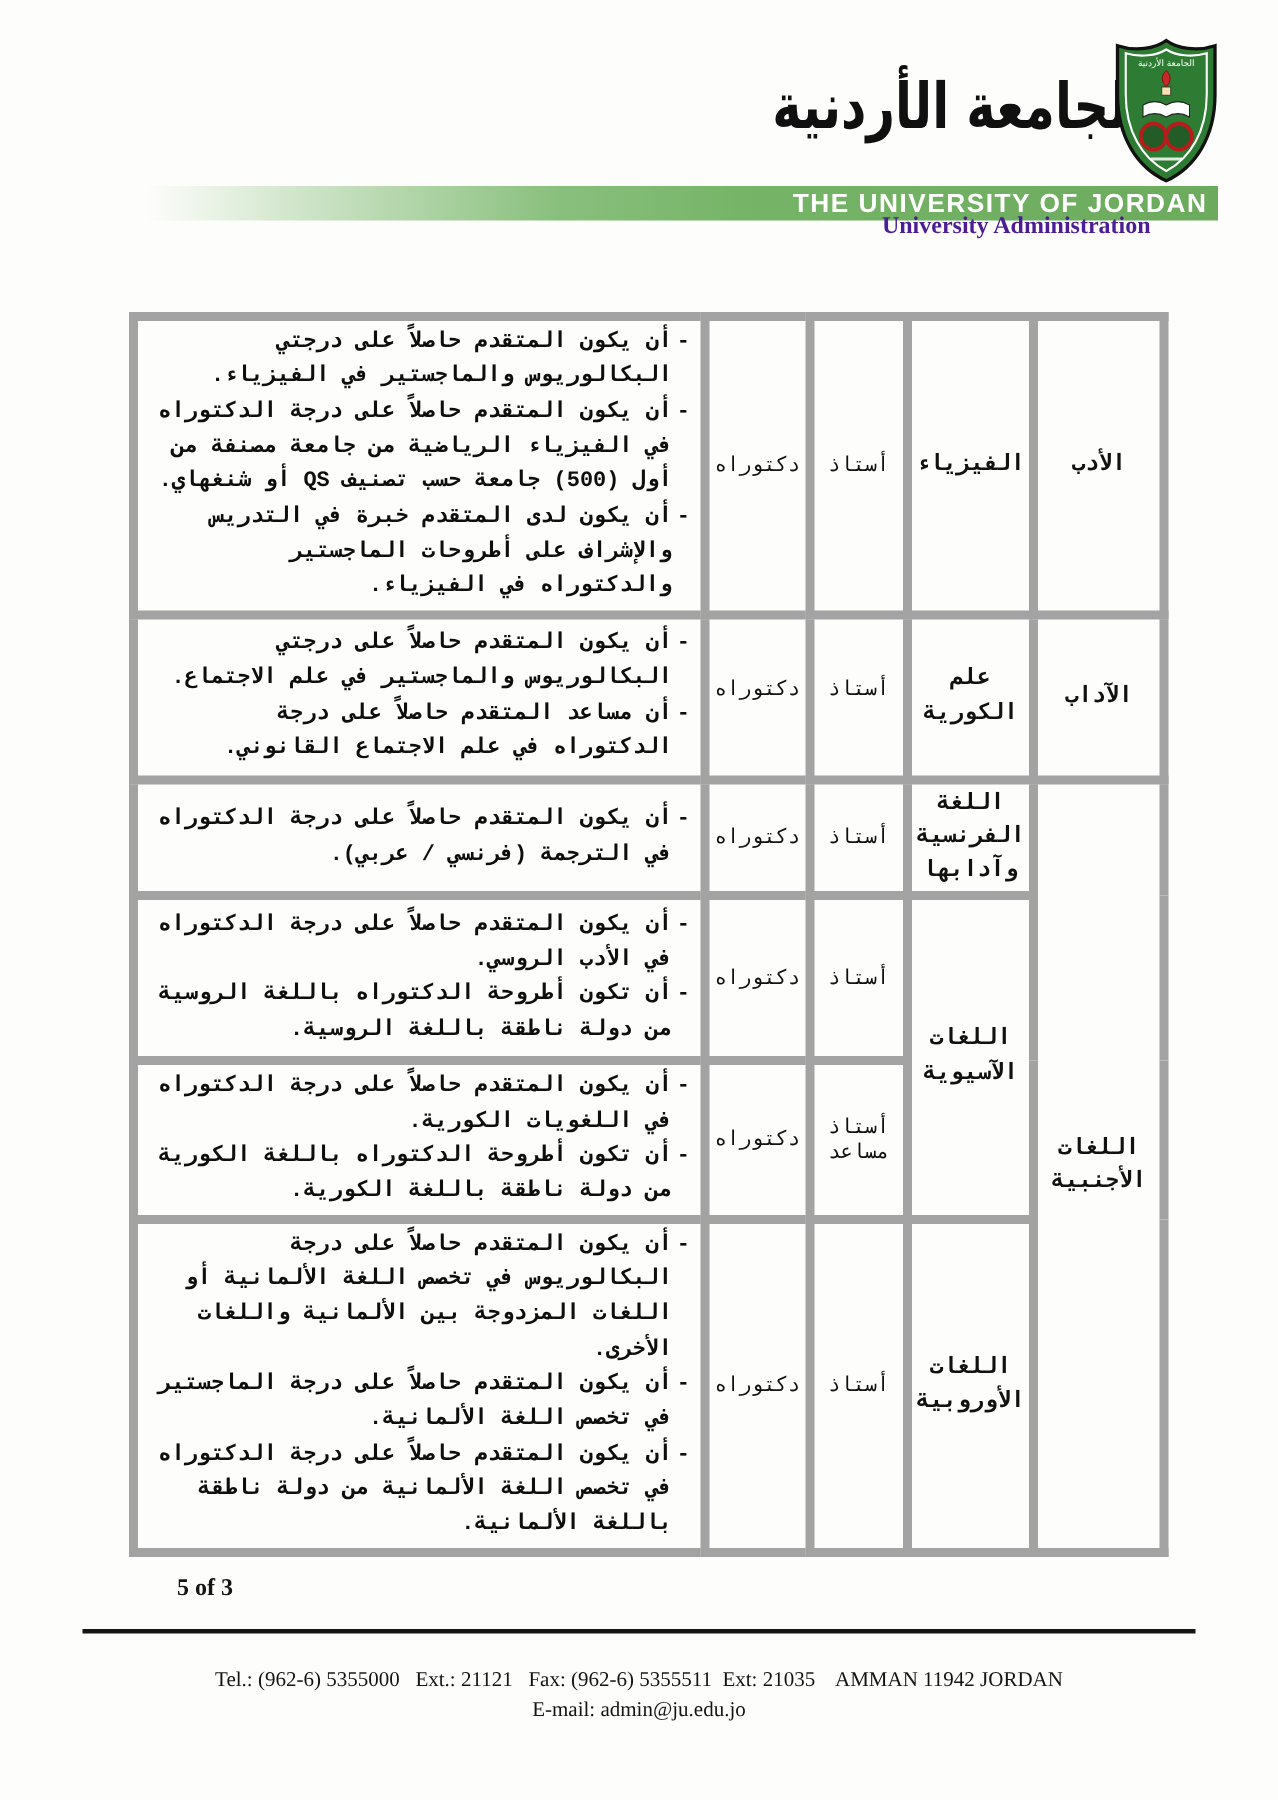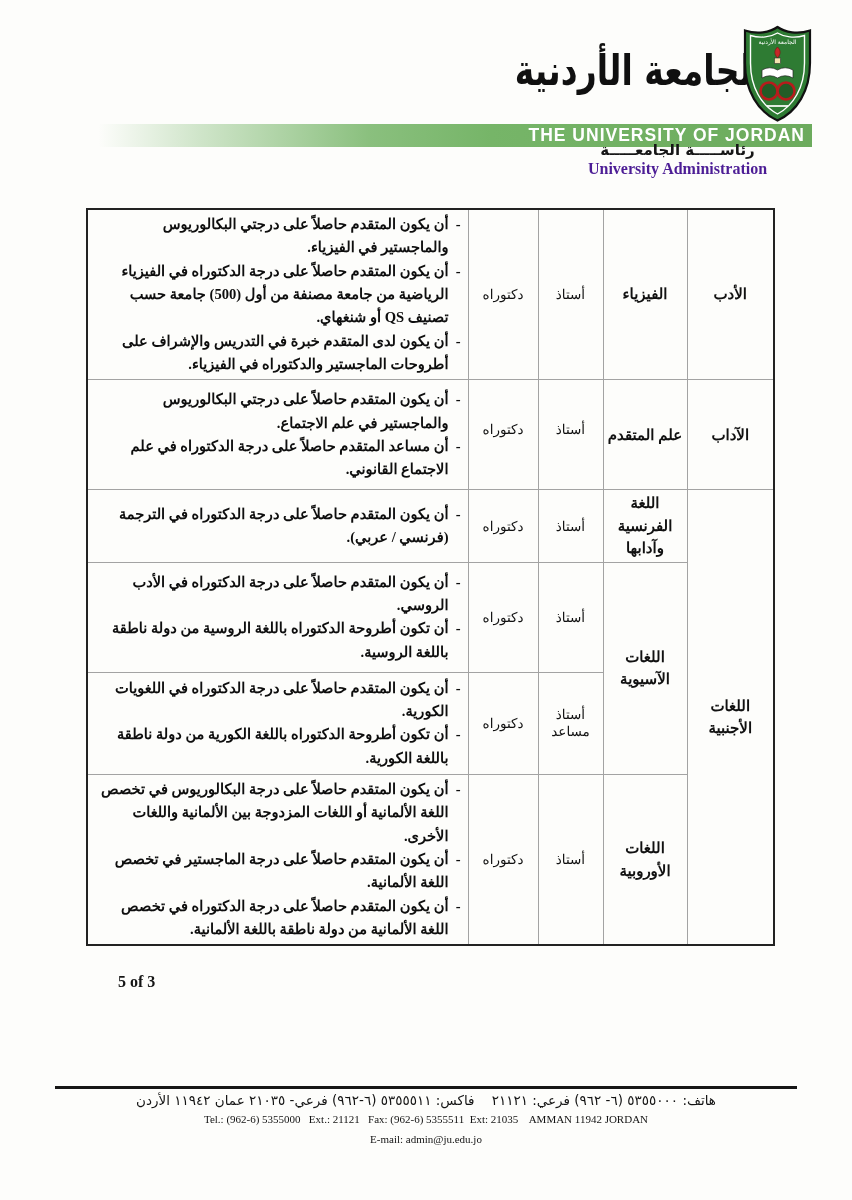--- a/index.html
+++ b/index.html
@@ -40,53 +40,53 @@
     font-size:16px; color:#4c1d95; margin-top:1px;
   }
 
   
   table.req {
     position:absolute; left:86px; top:208px; width:687px;
     border-collapse:collapse; table-layout:fixed; direction:rtl;
     border:2px solid #222;
   }
   table.req td {
-    border:1px solid #a3a3a3; vertical-align:middle;
-    font-family:Liberation Serif, serif; color:#111;
+    border:6px solid #a3a3a3; vertical-align:middle;
+    font-family:Liberation Mono, monospace; color:#111;
   }
   td.c-fac, td.c-spec {
     text-align:center; font-weight:bold; font-size:15px; line-height:1.5;
     padding:2px 3px;
   }
   td.c-rank, td.c-deg {
     text-align:center; font-weight:normal; font-size:13.5px; padding:2px 3px;
   }
   td.vb { vertical-align:bottom; padding-bottom:12px; }
   td.c-cond { padding:3px 6px 3px 5px; text-align:right; }
   .cond {
     position:relative; padding-right:13px; font-weight:bold;
     font-size:14.6px; line-height:1.6; color:#0e0e0e;
   }
   .cond::before { content:"-"; position:absolute; right:1px; top:0; font-weight:bold; }
   tr.r1 { height:165px; } tr.r2 { height:110px; } tr.r3 { height:65px; }
   tr.r4 { height:110px; } tr.r5 { height:102px; } tr.r6 { height:156px; }
 
   
   .pagenum {
-    position:absolute; left:118px; top:973px;
+    position:absolute; left:118px; top:1050px;
     font-family:"Liberation Serif", serif; font-weight:bold; font-size:16px;
   }
   .footer-rule { position:absolute; left:55px; top:1086px; width:742px; height:3px; background:#161616; }
   .footer-ar {
     position:absolute; left:0; top:1092px; width:852px; text-align:center;
     direction:rtl; font-family:"DejaVu Sans", sans-serif; font-size:13.5px; color:#131313;
   }
   .footer-en, .footer-email, .footer-url {
     position:absolute; left:0; width:852px; text-align:center;
-    font-family:"Liberation Serif", serif; font-size:11px; color:#131313;
+    font-family:"Liberation Serif", serif; font-size:14px; color:#131313;
   }
   .footer-en { top:1113px; }
   .footer-email { top:1133px; }
   .footer-url { top:1202px;text-align:center; }
 </style>
 </head>
 <body>
 
 <div class="page">
 
@@ -102,21 +102,20 @@
     <circle cx="29" cy="66" r="8.5" fill="#235c26" stroke="#b71c1c" stroke-width="2.6"></circle>
     <circle cx="46" cy="66" r="8.5" fill="#235c26" stroke="#b71c1c" stroke-width="2.6"></circle>
     <rect x="27" y="80" width="21" height="2" fill="#ffffff" opacity="0.85"></rect>
   </svg>
 
   <div class="banner">
     <span class="banner-text">THE UNIVERSITY OF JORDAN</span>
   </div>
 
   <div class="dept">
-    <div class="dept-ar">رئاســـــة الجامعـــــة</div>
     <div class="dept-en">University Administration</div>
   </div>
 
   <table class="req">
     <colgroup>
       <col style="width:87px">
         <col style="width:84px">
         <col style="width:65px">
       <col style="width:70px">
         <col style="width:381px">
@@ -128,21 +127,21 @@
         <td class="c-rank">أستاذ</td>
         <td class="c-deg">دكتوراه</td>
         <td class="c-cond">
           <div class="cond">أن يكون المتقدم حاصلاً على درجتي البكالوريوس والماجستير في الفيزياء.</div>
           <div class="cond">أن يكون المتقدم حاصلاً على درجة الدكتوراه في الفيزياء الرياضية من جامعة مصنفة من أول (500) جامعة حسب تصنيف QS أو شنغهاي.</div>
           <div class="cond">أن يكون لدى المتقدم خبرة في التدريس والإشراف على أطروحات الماجستير والدكتوراه في الفيزياء.</div>
         </td>
       </tr>
       <tr class="r2">
         <td class="c-fac">الآداب</td>
-        <td class="c-spec">علم المتقدم</td>
+        <td class="c-spec">علم الكورية</td>
         <td class="c-rank vb">أستاذ</td>
         <td class="c-deg vb">دكتوراه</td>
         <td class="c-cond">
           <div class="cond">أن يكون المتقدم حاصلاً على درجتي البكالوريوس والماجستير في علم الاجتماع.</div>
           <div class="cond">أن مساعد المتقدم حاصلاً على درجة الدكتوراه في علم الاجتماع القانوني.</div>
         </td>
       </tr>
       <tr class="r3">
         <td class="c-fac" rowspan="4">اللغات الأجنبية</td>
         <td class="c-spec">اللغة الفرنسية وآدابها</td>
@@ -178,18 +177,17 @@
           <div class="cond">أن يكون المتقدم حاصلاً على درجة الماجستير في تخصص اللغة الألمانية.</div>
           <div class="cond">أن يكون المتقدم حاصلاً على درجة الدكتوراه في تخصص اللغة الألمانية من دولة ناطقة باللغة الألمانية.</div>
         </td>
       </tr>
     </tbody>
   </table>
 
   <div class="pagenum">5 of 3</div>
 
   <div class="footer-rule"></div>
-  <div class="footer-ar">هاتف: ٥٣٥٥٠٠٠ (٦- ٩٦٢)  فرعي: ٢١١٢١ &nbsp;&nbsp; فاكس: ٥٣٥٥٥١١ (٦-٩٦٢) فرعي- ٢١٠٣٥ عمان ١١٩٤٢ الأردن</div>
   <div class="footer-en">Tel.: (962-6) 5355000 &nbsp; Ext.: 21121 &nbsp; Fax: (962-6) 5355511 &nbsp;Ext: 21035 &nbsp;&nbsp; AMMAN 11942 JORDAN</div>
   <div class="footer-email">E-mail: admin@ju.edu.jo</div>
   <div class="footer-url">http://www.ju.edu.jo</div>
 
 </div>
 
 </body></html>

